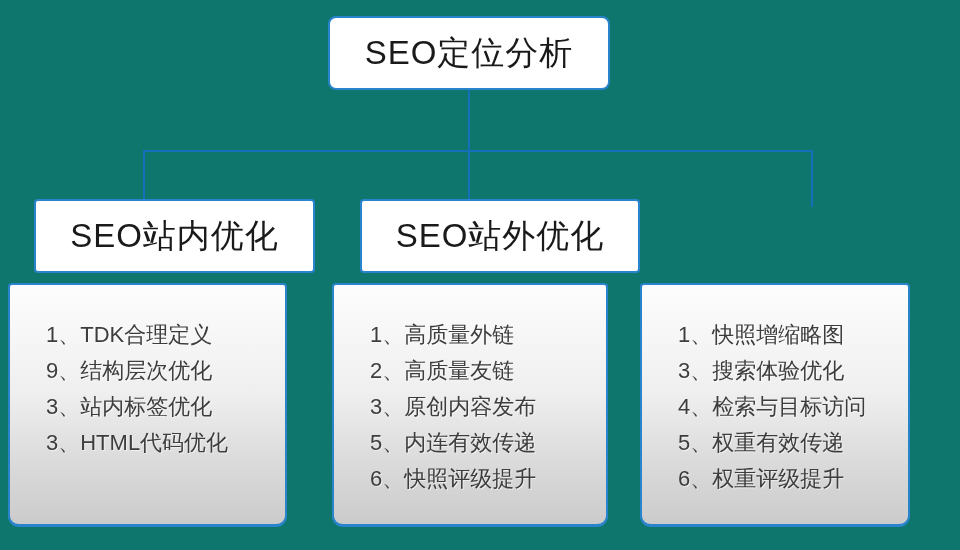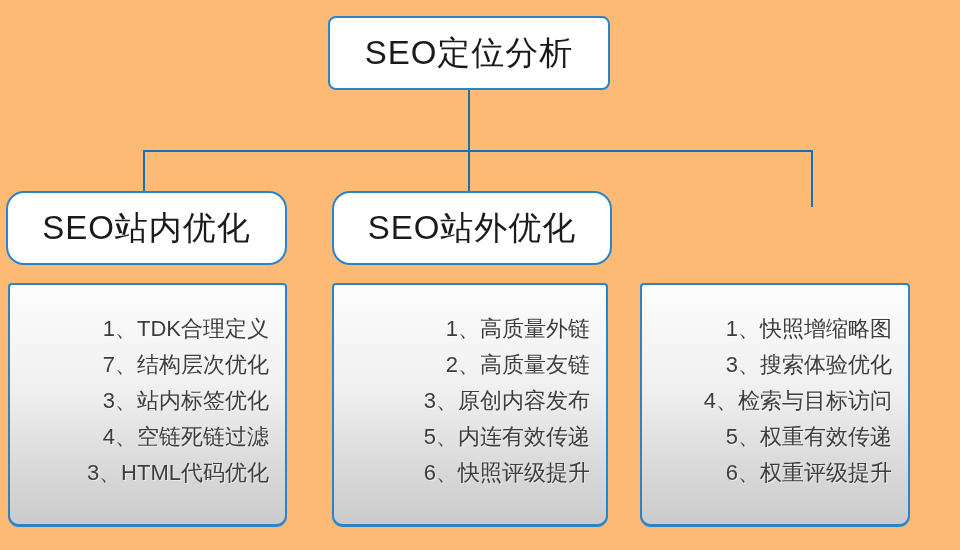--- a/index.html
+++ b/index.html
@@ -5,21 +5,21 @@
   html, body {
     margin: 0;
     padding: 0;
     background: #ffffff;
     font-family: "Liberation Sans", "DejaVu Sans", sans-serif;
   }
   .canvas {
     position: relative;
     width: 960px;
     height: 550px;
-    background: #fdba74;
+    background: #0f766e;
     overflow: hidden;
   }
   
   .line {
     position: absolute;
     background: #1470b8;
   }
   .line.v { width: 2px; }
   .line.h { height: 2px; }
 
@@ -34,21 +34,21 @@
     justify-content: center;
     box-sizing: border-box;
   }
   .node .node-label {
     font-size: 33px;
     color: #1a1a1a;
     letter-spacing: 1px;
     white-space: nowrap;
   }
   .root-box   { left: 328px; top: 16px;  width: 282px; height: 74px; }
-  .header-box { top: 191px; height: 74px; border-radius: 18px; border-width: 2px; }
+  .header-box { top: 199px; height: 74px; border-radius: 4px; border-width: 2px; margin-left: 28px; }
   .header-0 { left: 6px;   width: 281px; }
   .header-1 { left: 332px; width: 280px; }
   .header-2 { left: 674px; width: 272px; }
 
   
   .list-box {
     position: absolute;
     top: 283px;
     height: 244px;
     box-sizing: border-box;
@@ -56,23 +56,22 @@
     border-bottom-width: 3px;
     border-radius: 4px 4px 11px 11px;
     background: linear-gradient(180deg, #fdfdfd 0%, #efefef 45%, #dcdcdc 72%, #cbcbcb 100%);
   }
   .list-0 { left: 8px;   width: 279px; }
   .list-1 { left: 332px; width: 276px; }
   .list-2 { left: 640px; width: 270px; }
 
   .list-box ul {
     list-style: none;
-    margin: 8px;
+    margin: 14px;
     padding: 18px 8px 0 22px;
-    text-align: right;
   }
   .list-box li {
     height: 36px;
     line-height: 36px;
     font-size: 22px;
     color: #3d3d3d;
     white-space: nowrap;
     text-shadow: 1px 1px 0 rgba(255,255,255,0.55);
   }
 </style>
@@ -93,23 +92,22 @@
   <div class="node header-box header-0">
     <span class="node-label">SEO站内优化</span>
   </div>
   <div class="node header-box header-1">
     <span class="node-label">SEO站外优化</span>
   </div>
 
   <div class="list-box list-0">
     <ul>
       <li>1、TDK合理定义</li>
-      <li>7、结构层次优化</li>
+      <li>9、结构层次优化</li>
       <li>3、站内标签优化</li>
-      <li>4、空链死链过滤</li>
       <li>3、HTML代码优化</li>
     </ul>
   </div>
 
   <div class="list-box list-1">
     <ul>
       <li>1、高质量外链</li>
       <li>2、高质量友链</li>
       <li>3、原创内容发布</li>
       <li>5、内连有效传递</li>

